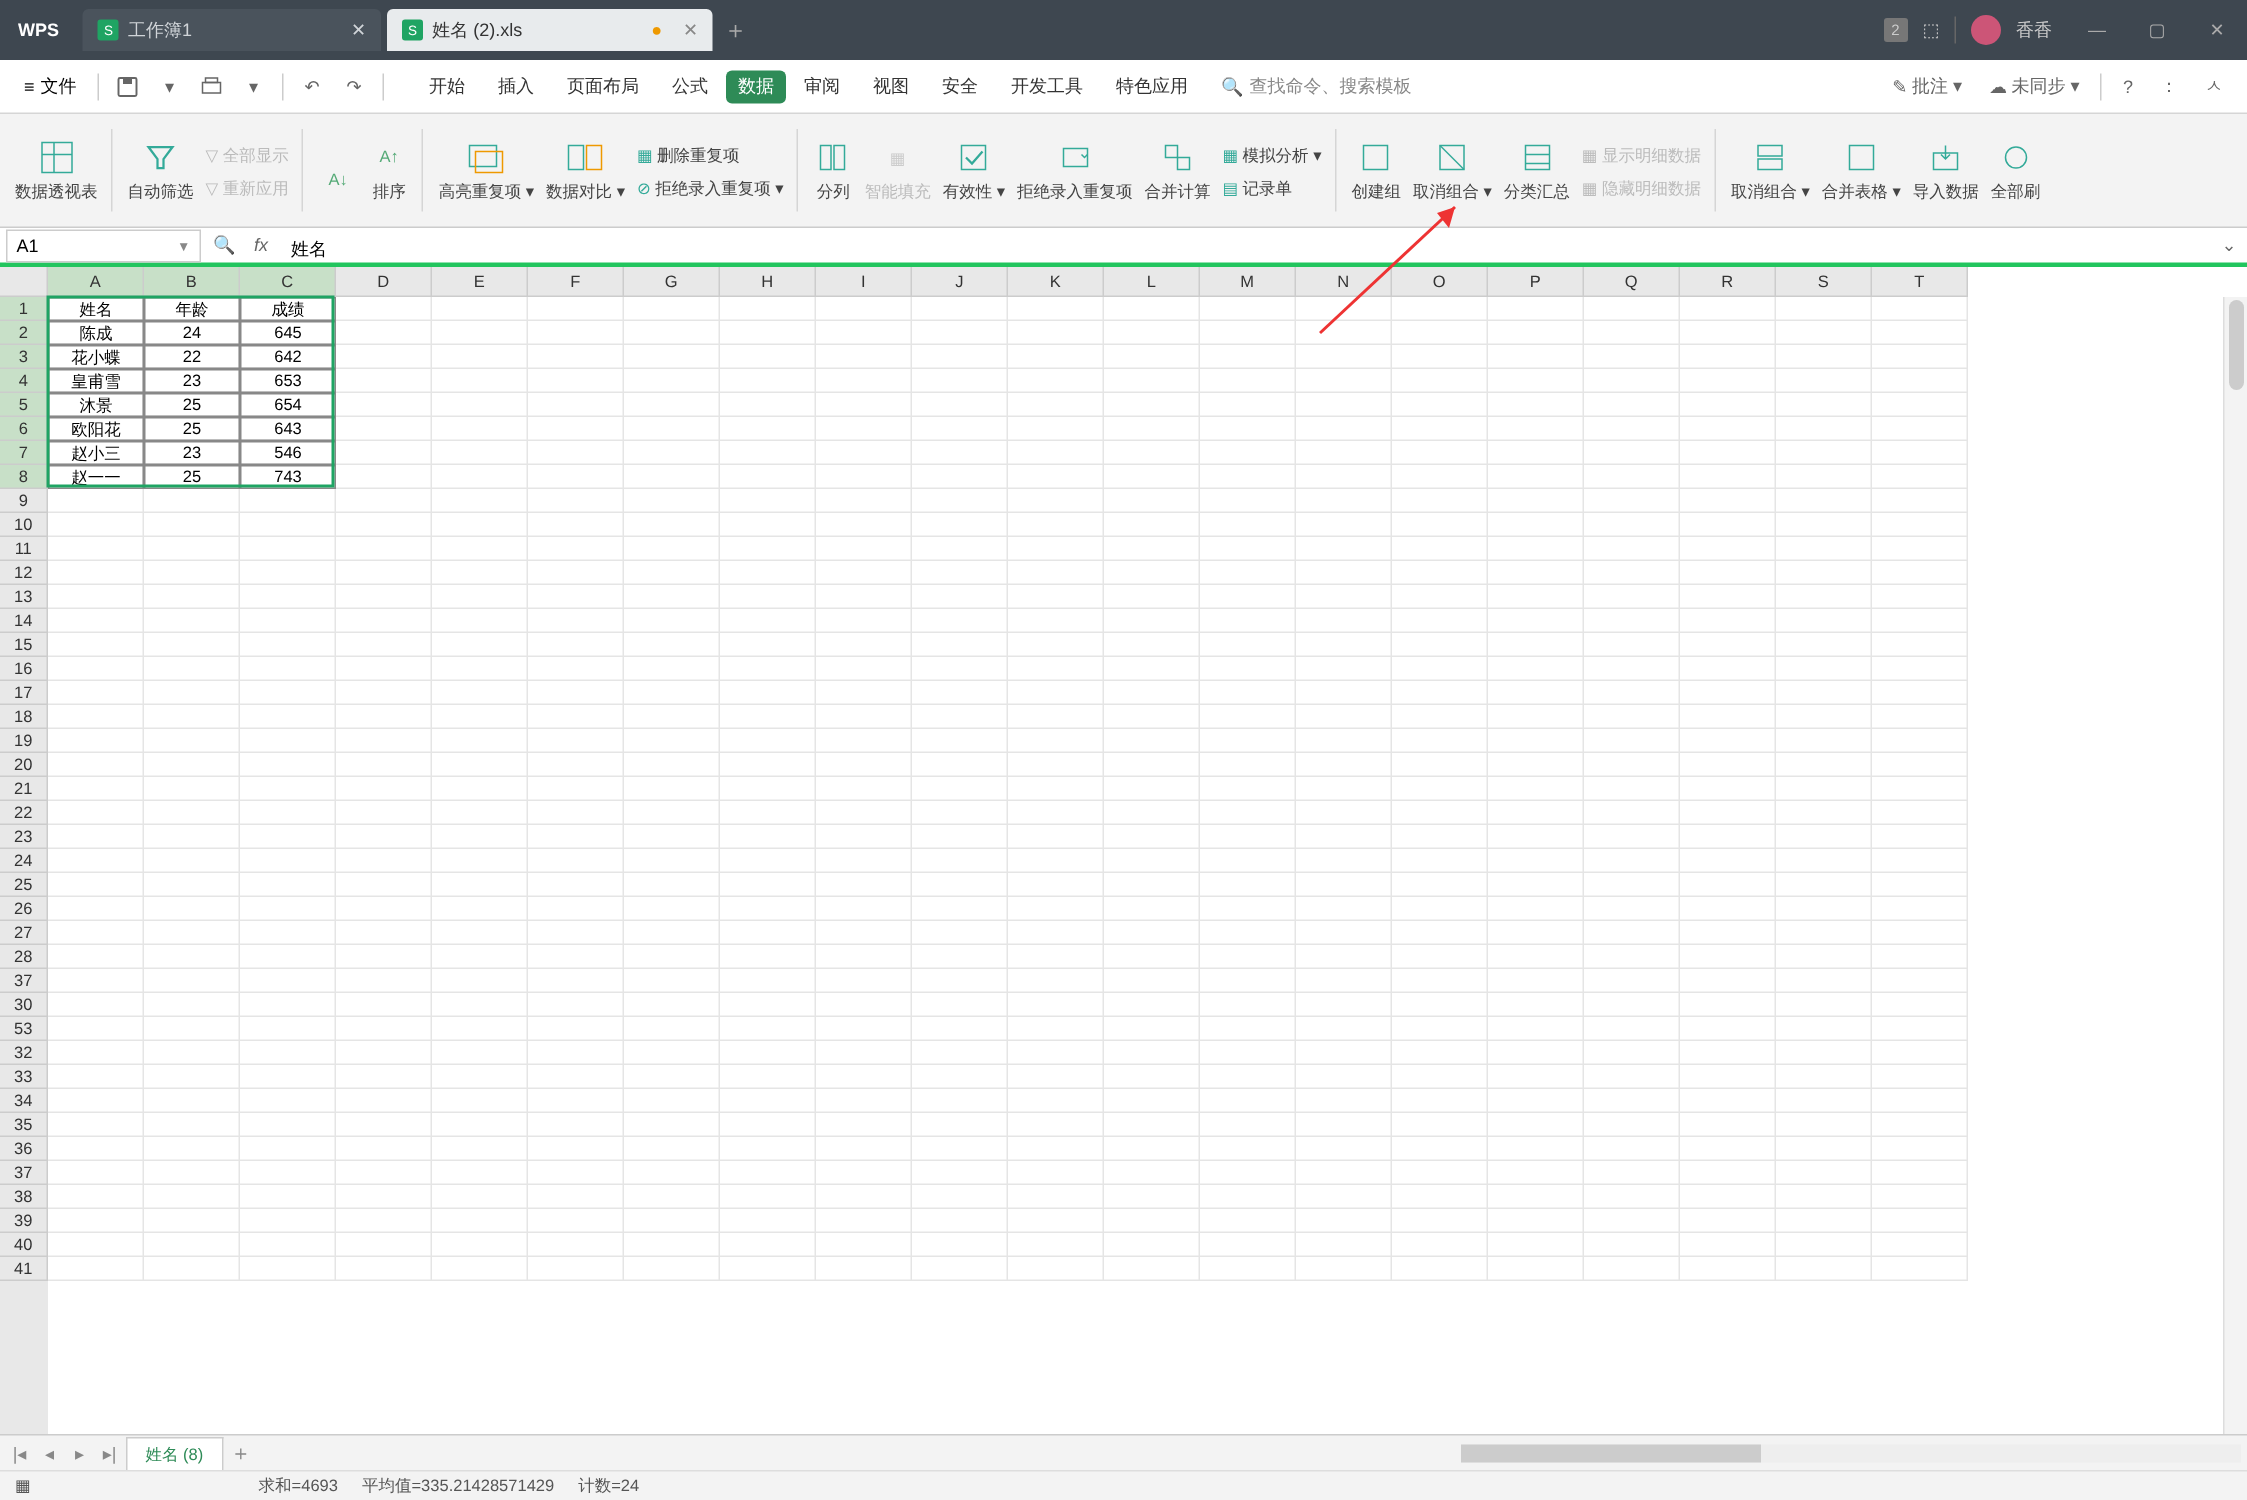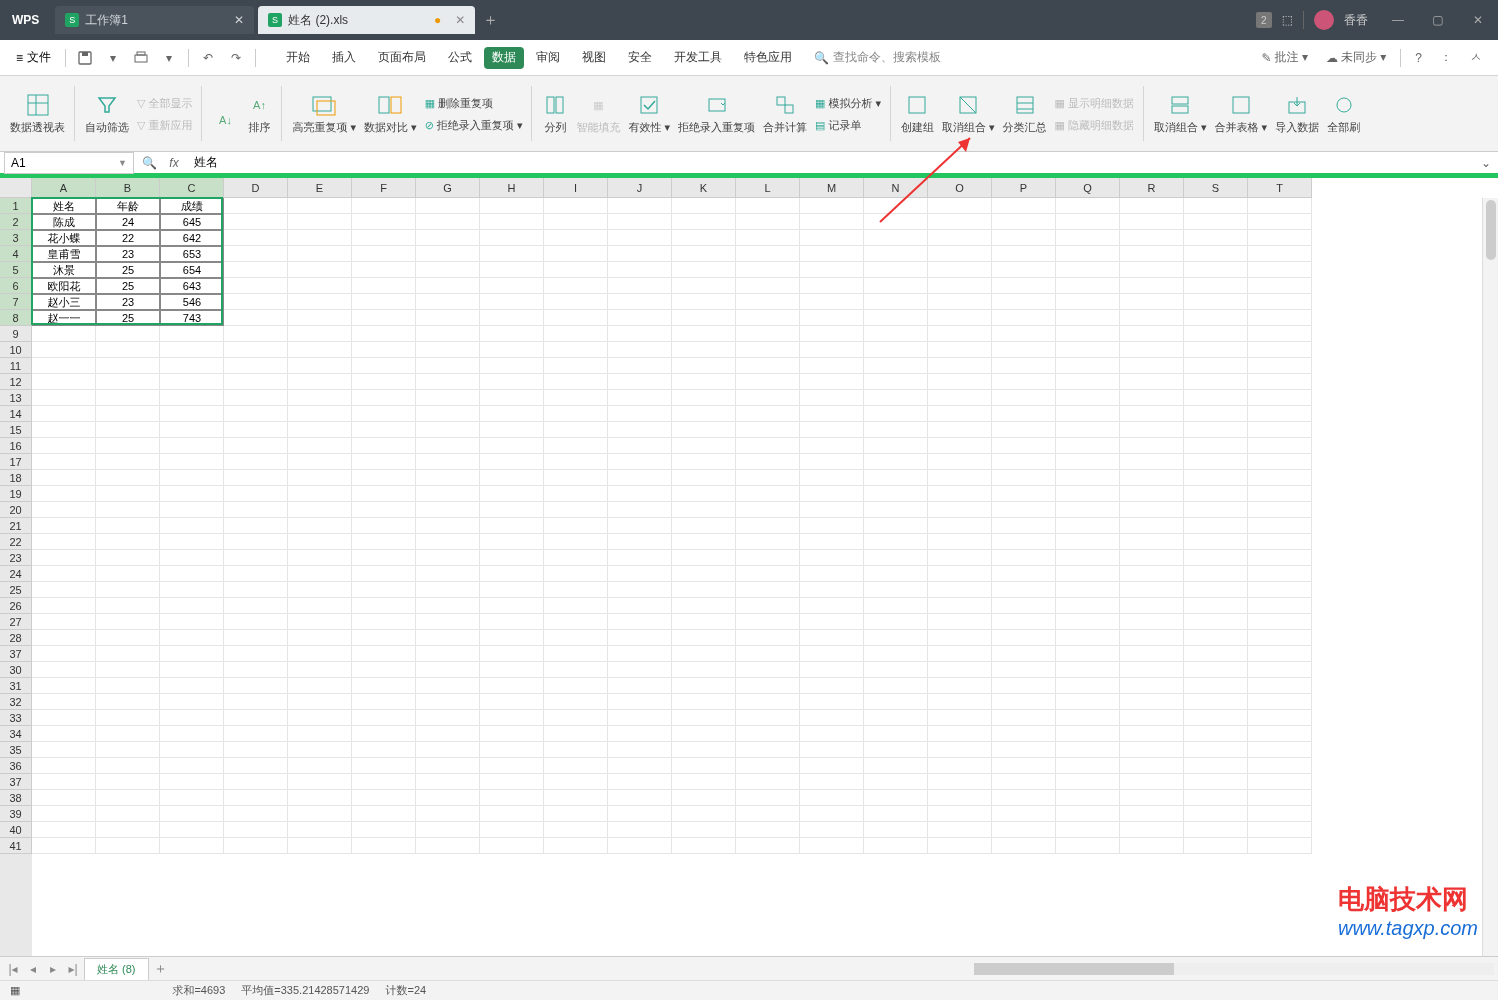--- a/index.html
+++ b/index.html
@@ -36,21 +36,21 @@
 .rbig { display:flex; flex-direction:column; align-items:center; gap:2px; color:#444; font-size:11px; cursor:pointer; }
 .rbig .rico { width:26px; height:26px; display:flex; align-items:center; justify-content:center; color:#5a7; }
 .rbig.disabled { color:#bbb; }
 .rbig.disabled .rico { color:#ccc; }
 .rstack { display:flex; flex-direction:column; gap:2px; }
 .rsmall { display:flex; align-items:center; gap:3px; font-size:11px; color:#444; height:20px; }
 .rsmall.disabled { color:#bbb; }
 .rrow { display:flex; gap:8px; align-items:flex-end; }
 
 
-.fbar { height:26px; display:flex; align-items:center; border-bottom:5px solid #22c55e; background:#fff; }
+.fbar { height:26px; display:flex; align-items:flex-end; border-bottom:3px solid #22c55e; background:#fff; }
 .namebox { width:130px; height:22px; border:1px solid #ccc; margin:0 4px; padding:0 6px; display:flex; align-items:center; font-size:12px; justify-content:space-between; }
 .namebox .dd { font-size:9px; color:#888; }
 .fbtn { width:24px; height:24px; display:flex; align-items:center; justify-content:center; color:#666; }
 .finput { flex:1; padding:0 8px; font-size:12px; }
 
 
 .sheet { position:relative; height:calc(1000px - 40px - 36px - 76px - 26px - 24px - 20px); display:flex; }
 .corner { width:32px; height:20px; background:#e8e8e8; border-right:1px solid #ccc; border-bottom:1px solid #ccc; }
 .colhead { height:20px; display:flex; background:#e8e8e8; }
 .ch { border-right:1px solid #ccc; border-bottom:1px solid #ccc; display:flex; align-items:center; justify-content:center; font-size:11px; color:#333; }
@@ -453,21 +453,21 @@
           <div class="rh">21</div>
           <div class="rh">22</div>
           <div class="rh">23</div>
           <div class="rh">24</div>
           <div class="rh">25</div>
           <div class="rh">26</div>
           <div class="rh">27</div>
           <div class="rh">28</div>
           <div class="rh">37</div>
           <div class="rh">30</div>
-          <div class="rh">31</div>
+          <div class="rh">53</div>
           <div class="rh">32</div>
           <div class="rh">33</div>
           <div class="rh">34</div>
           <div class="rh">35</div>
           <div class="rh">36</div>
           <div class="rh">37</div>
           <div class="rh">38</div>
           <div class="rh">39</div>
           <div class="rh">40</div>
           <div class="rh">41</div>
@@ -1349,17 +1349,13 @@
   <span>平均值=335.21428571429</span>
   <span>计数=24</span>
 </div>
 
 <svg class="arrow" style="left:0;top:0;" width="1498" height="1000">
   <line x1="880" y1="222" x2="970" y2="138"></line>
   <polygon points="970,138 958,142 966,152"></polygon>
 </svg>
 
 <div class="watermark">
-  <div class="txt">
-    <div class="cn">电脑技术网</div>
-    <div class="url">www.tagxp.com</div>
-  </div>
 </div>
 
 </body></html>

